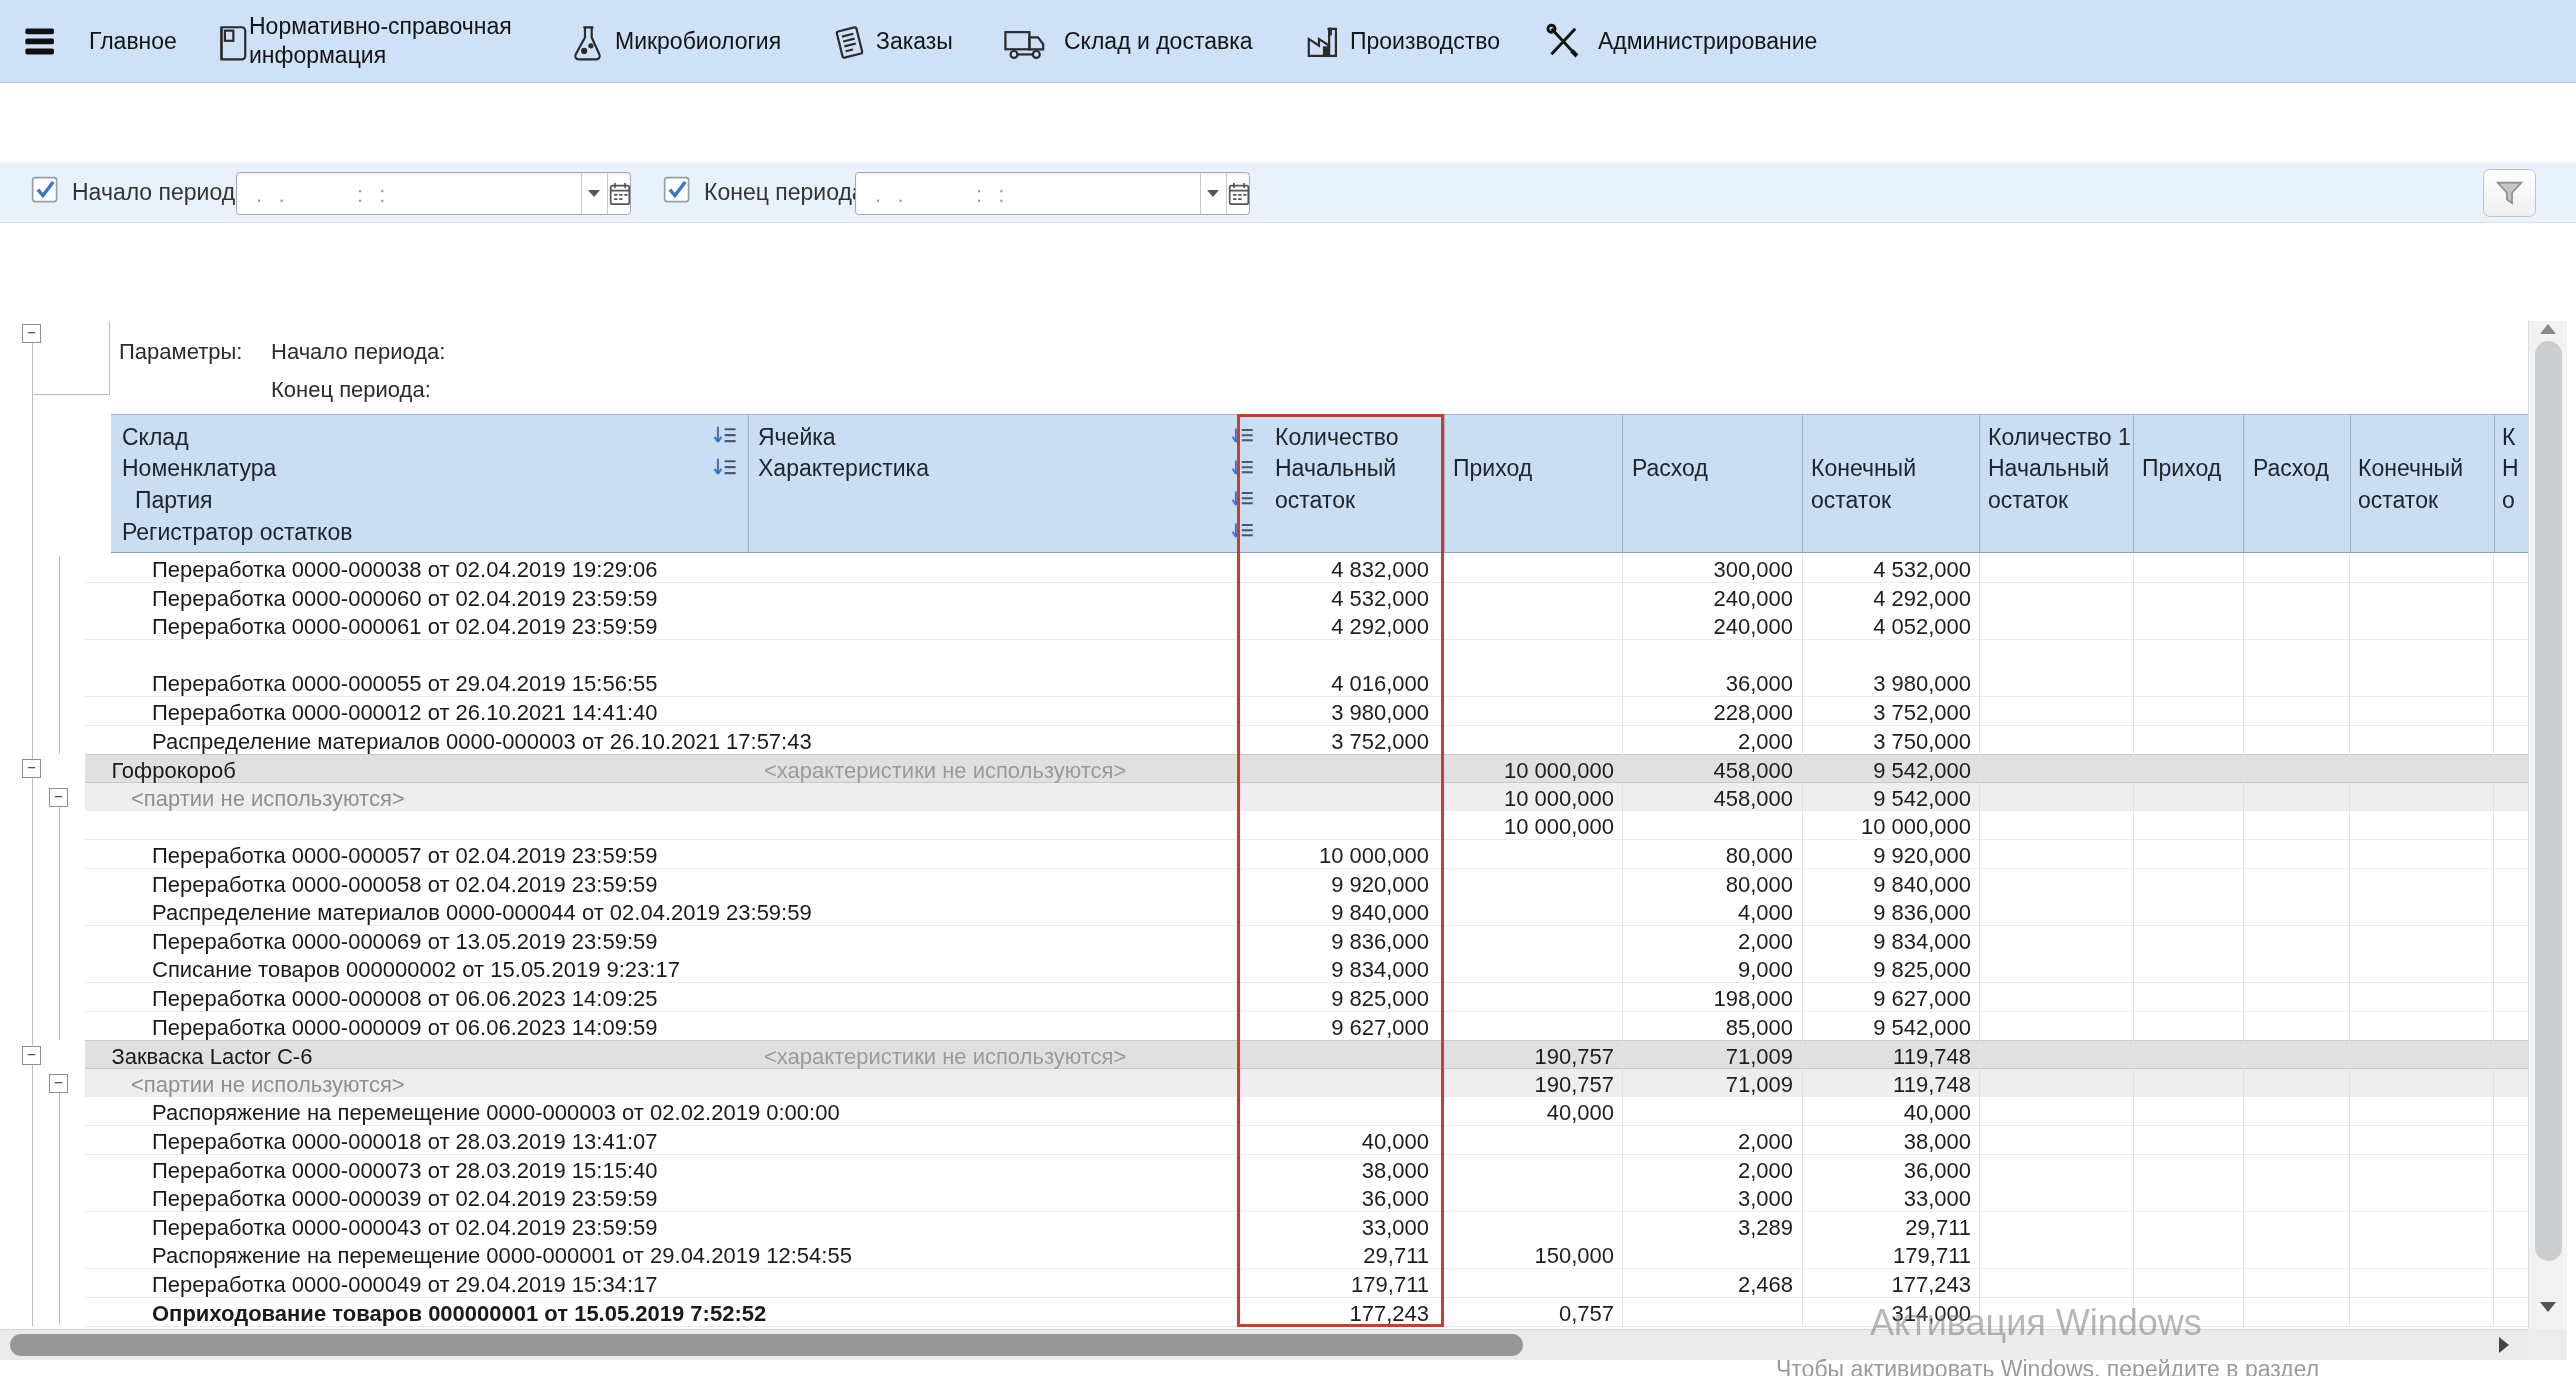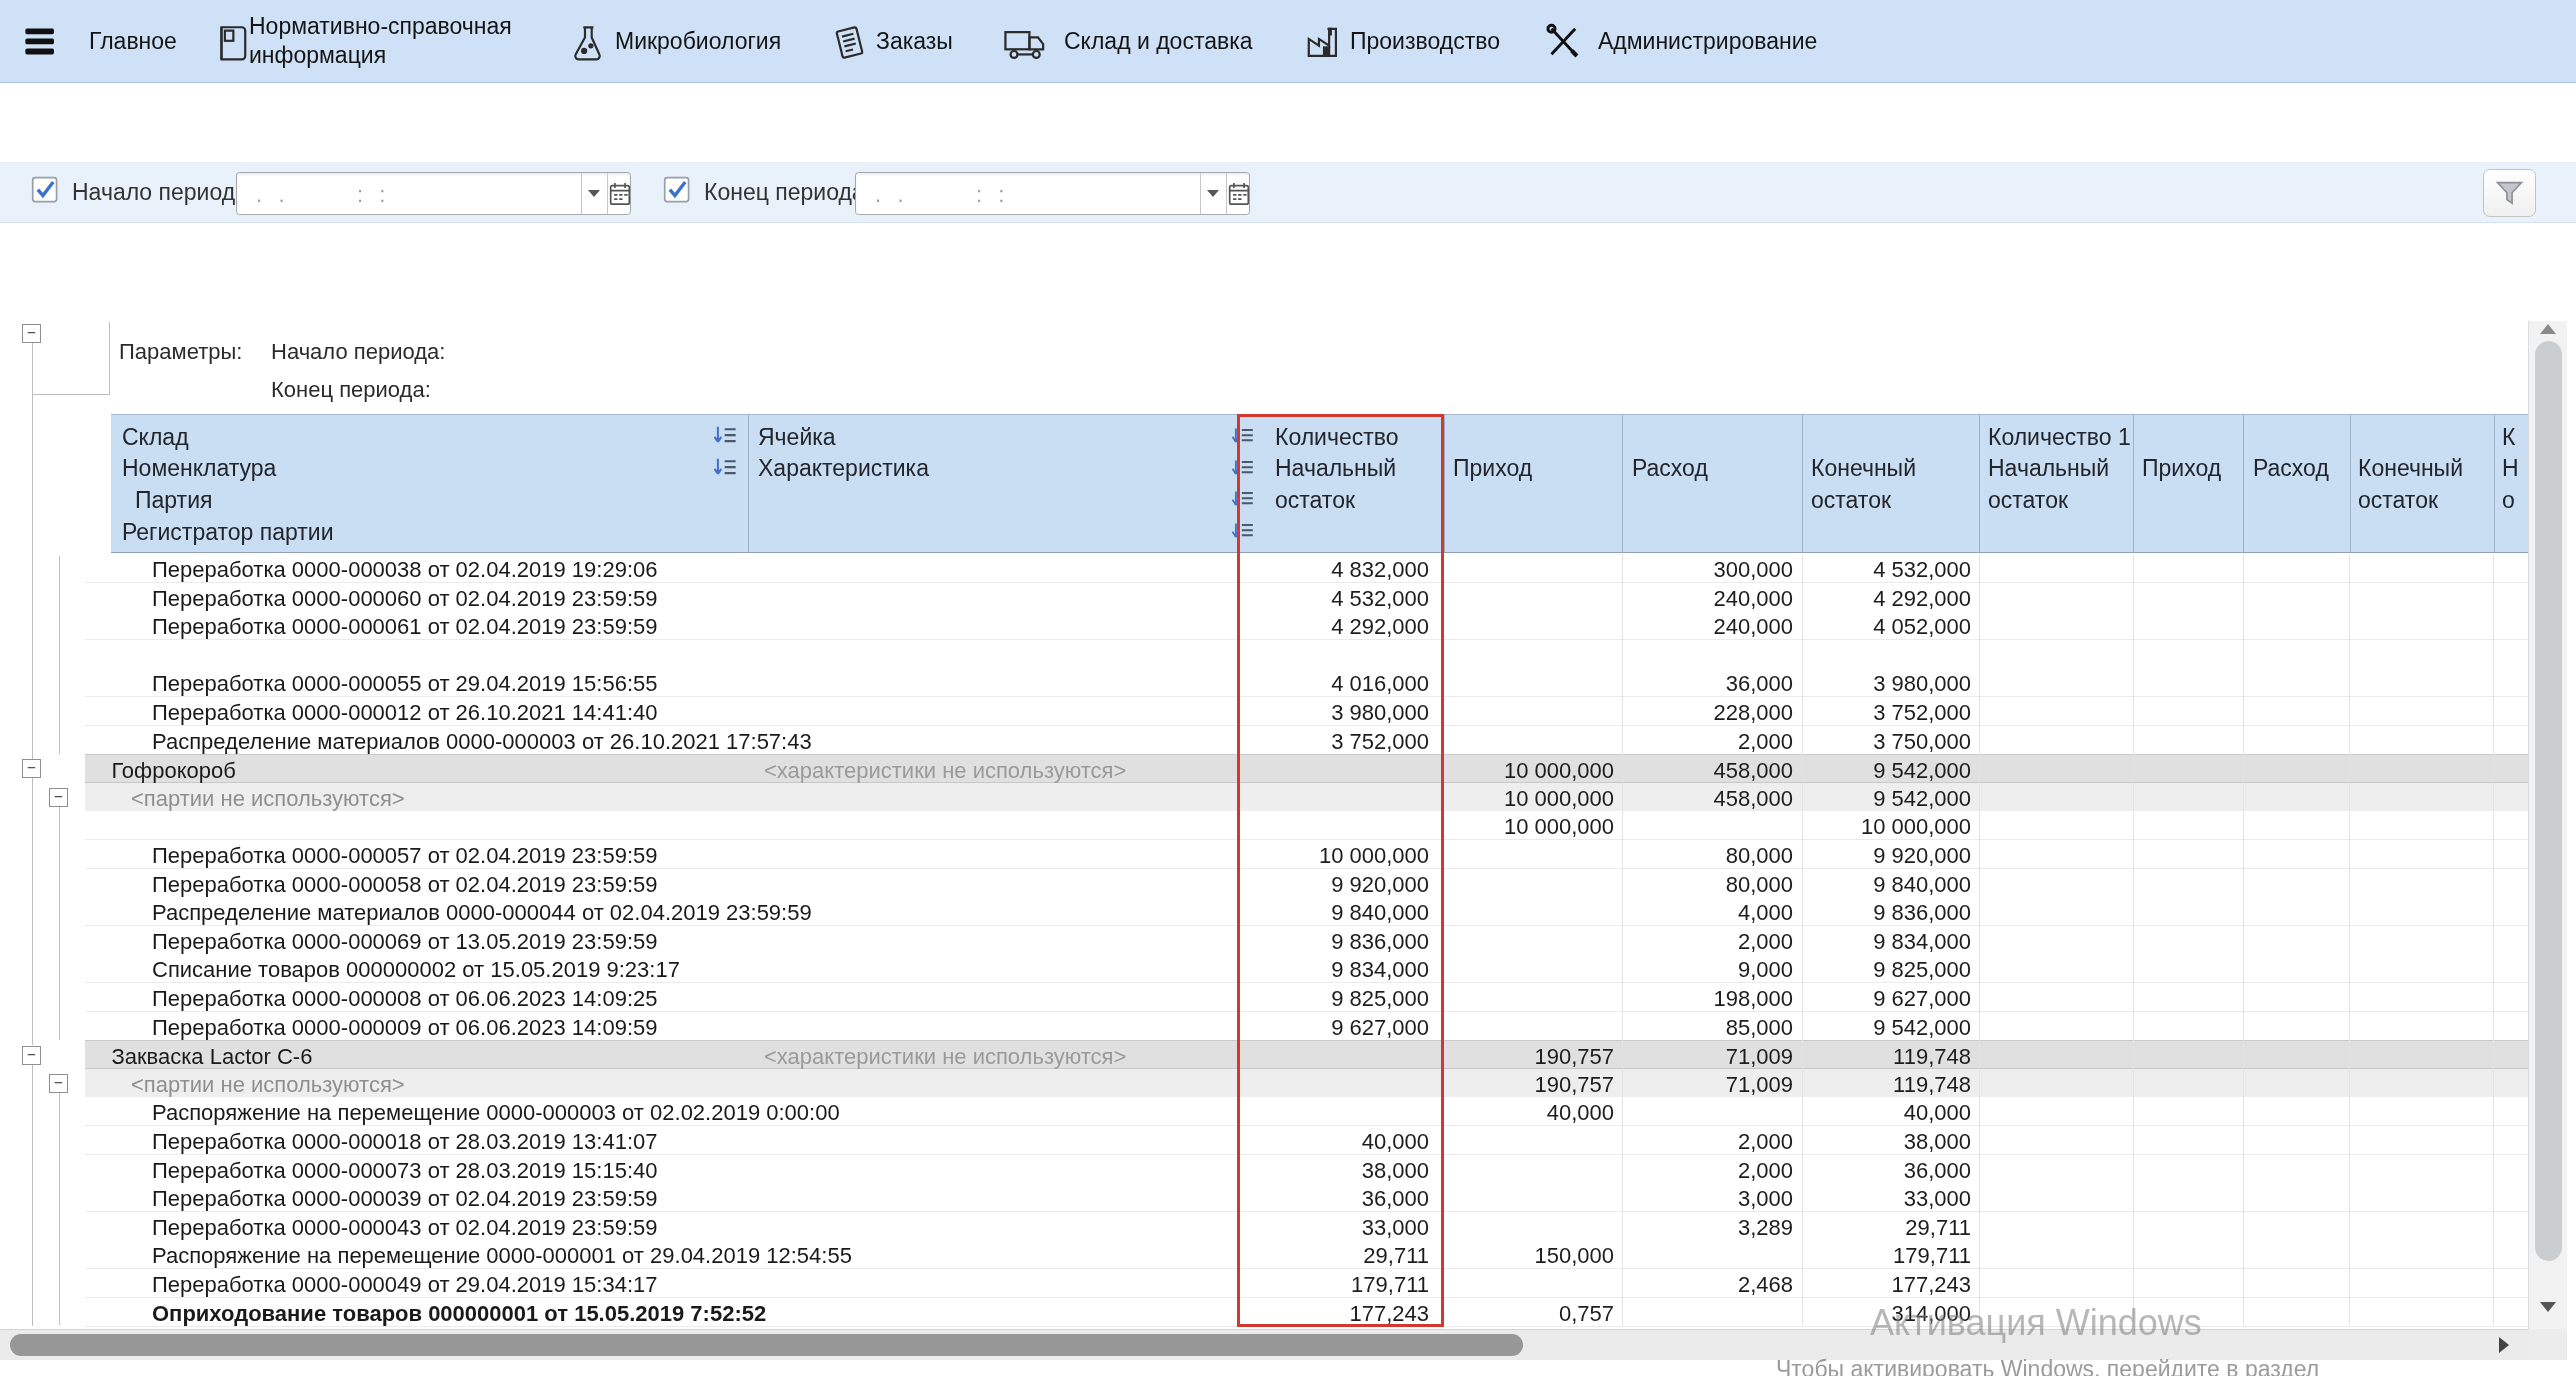--- a/index.html
+++ b/index.html
@@ -431,21 +431,21 @@
     <div class="thv" style="left:1691px;"></div>
     <div class="thv" style="left:1868px;"></div>
     <div class="thv" style="left:2022px;"></div>
     <div class="thv" style="left:2132px;"></div>
     <div class="thv" style="left:2239px;"></div>
     <div class="thv" style="left:2383px;"></div>
 
     <span class="hl" style="left:11px;top:8.5px;">Склад</span>
     <span class="hl" style="left:11px;top:40px;">Номенклатура</span>
     <span class="hl" style="left:24px;top:72px;">Партия</span>
-    <span class="hl" style="left:11px;top:104px;">Регистратор партии</span>
+    <span class="hl" style="left:11px;top:104px;">Регистратор остатков</span>
 
     <span class="hl" style="left:647px;top:8.5px;">Ячейка</span>
     <span class="hl" style="left:647px;top:40px;">Характеристика</span>
 
     <span class="hl" style="left:1164px;top:8.5px;">Количество</span>
     <span class="hl" style="left:1164px;top:40px;">Начальный</span>
     <span class="hl" style="left:1164px;top:72px;">остаток</span>
 
     <span class="hl" style="left:1342px;top:40px;">Приход</span>
     <span class="hl" style="left:1521px;top:40px;">Расход</span>

